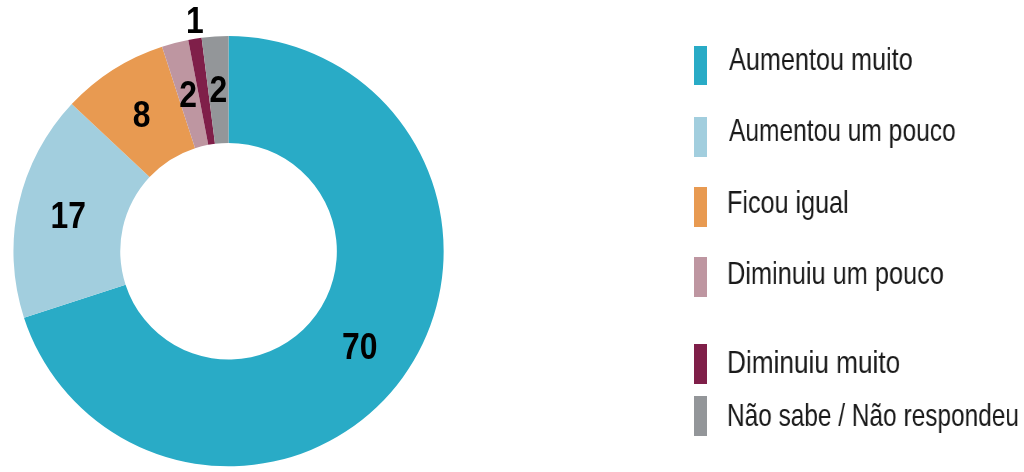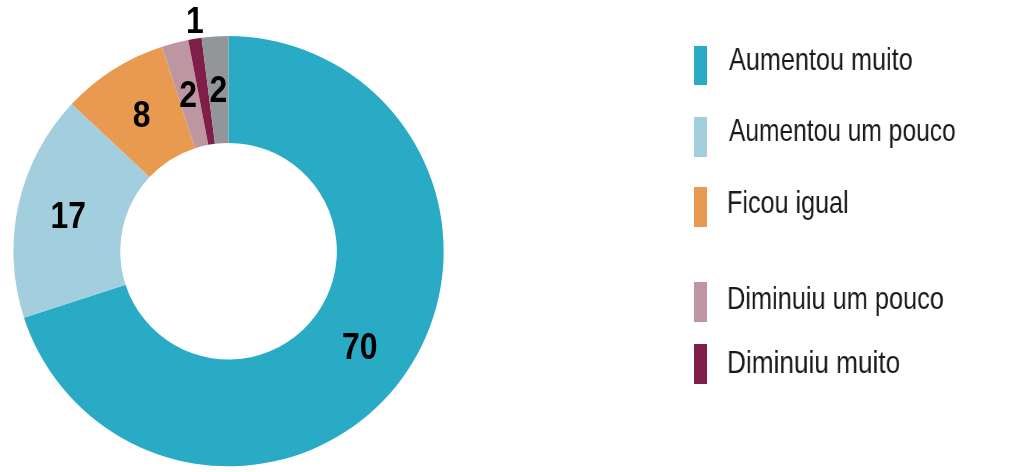--- a/index.html
+++ b/index.html
@@ -53,22 +53,26 @@
         <span class="legend-label" style="font-size: 31.5px; left: 35px; top: -1.5px; transform: scaleX(0.8014);">Aumentou muito</span>
       </div>
       <div class="legend-row" style="top: 187.3px; height: 39.8px;">
         <span class="legend-swatch" style="background: rgb(232, 154, 81); height: 39.8px;"></span>
         <span class="legend-label" style="font-size: 31.5px; left: 33px; top: -0.59px; transform: scaleX(0.7988);">Ficou igual</span>
       </div>
       <div class="legend-row" style="top: 116.9px; height: 39.8px;">
         <span class="legend-swatch" style="background: rgb(162, 206, 222); height: 39.8px;"></span>
         <span class="legend-label" style="font-size: 31.5px; left: 35px; top: -1.45px; transform: scaleX(0.7797);">Aumentou um pouco</span>
       </div>
-      <div class="legend-row" style="top: 256.9px; height: 39.8px; margin-top: 25px;">
+      <div class="legend-row" style="top: 256.9px; height: 39.8px;">
         <span class="legend-swatch" style="background: rgb(190, 150, 161); height: 39.8px;"></span>
         <span class="legend-label" style="font-size: 31.5px; left: 33px; top: 1.06px; transform: scaleX(0.8047);">Diminuiu um pouco</span>
       </div>
       <div class="legend-row" style="top: 344px; height: 39.8px;">
         <span class="legend-swatch" style="background: rgb(127, 31, 73); height: 39.8px;"></span>
         <span class="legend-label" style="font-size: 31.5px; left: 33px; top: 2.72px; transform: scaleX(0.8315);">Diminuiu muito</span>
       </div>
+      <div class="legend-row" style="top: 396.4px; height: 39.8px;">
+        <span class="legend-swatch" style="background: rgb(147, 150, 153); height: 39.8px;"></span>
+        <span class="legend-label" style="font-size: 31.5px; left: 33px; top: 4.07px; transform: scaleX(0.7752);">Não sabe / Não respondeu</span>
+      </div>
     </div>
 </div>
 
 </body></html>

